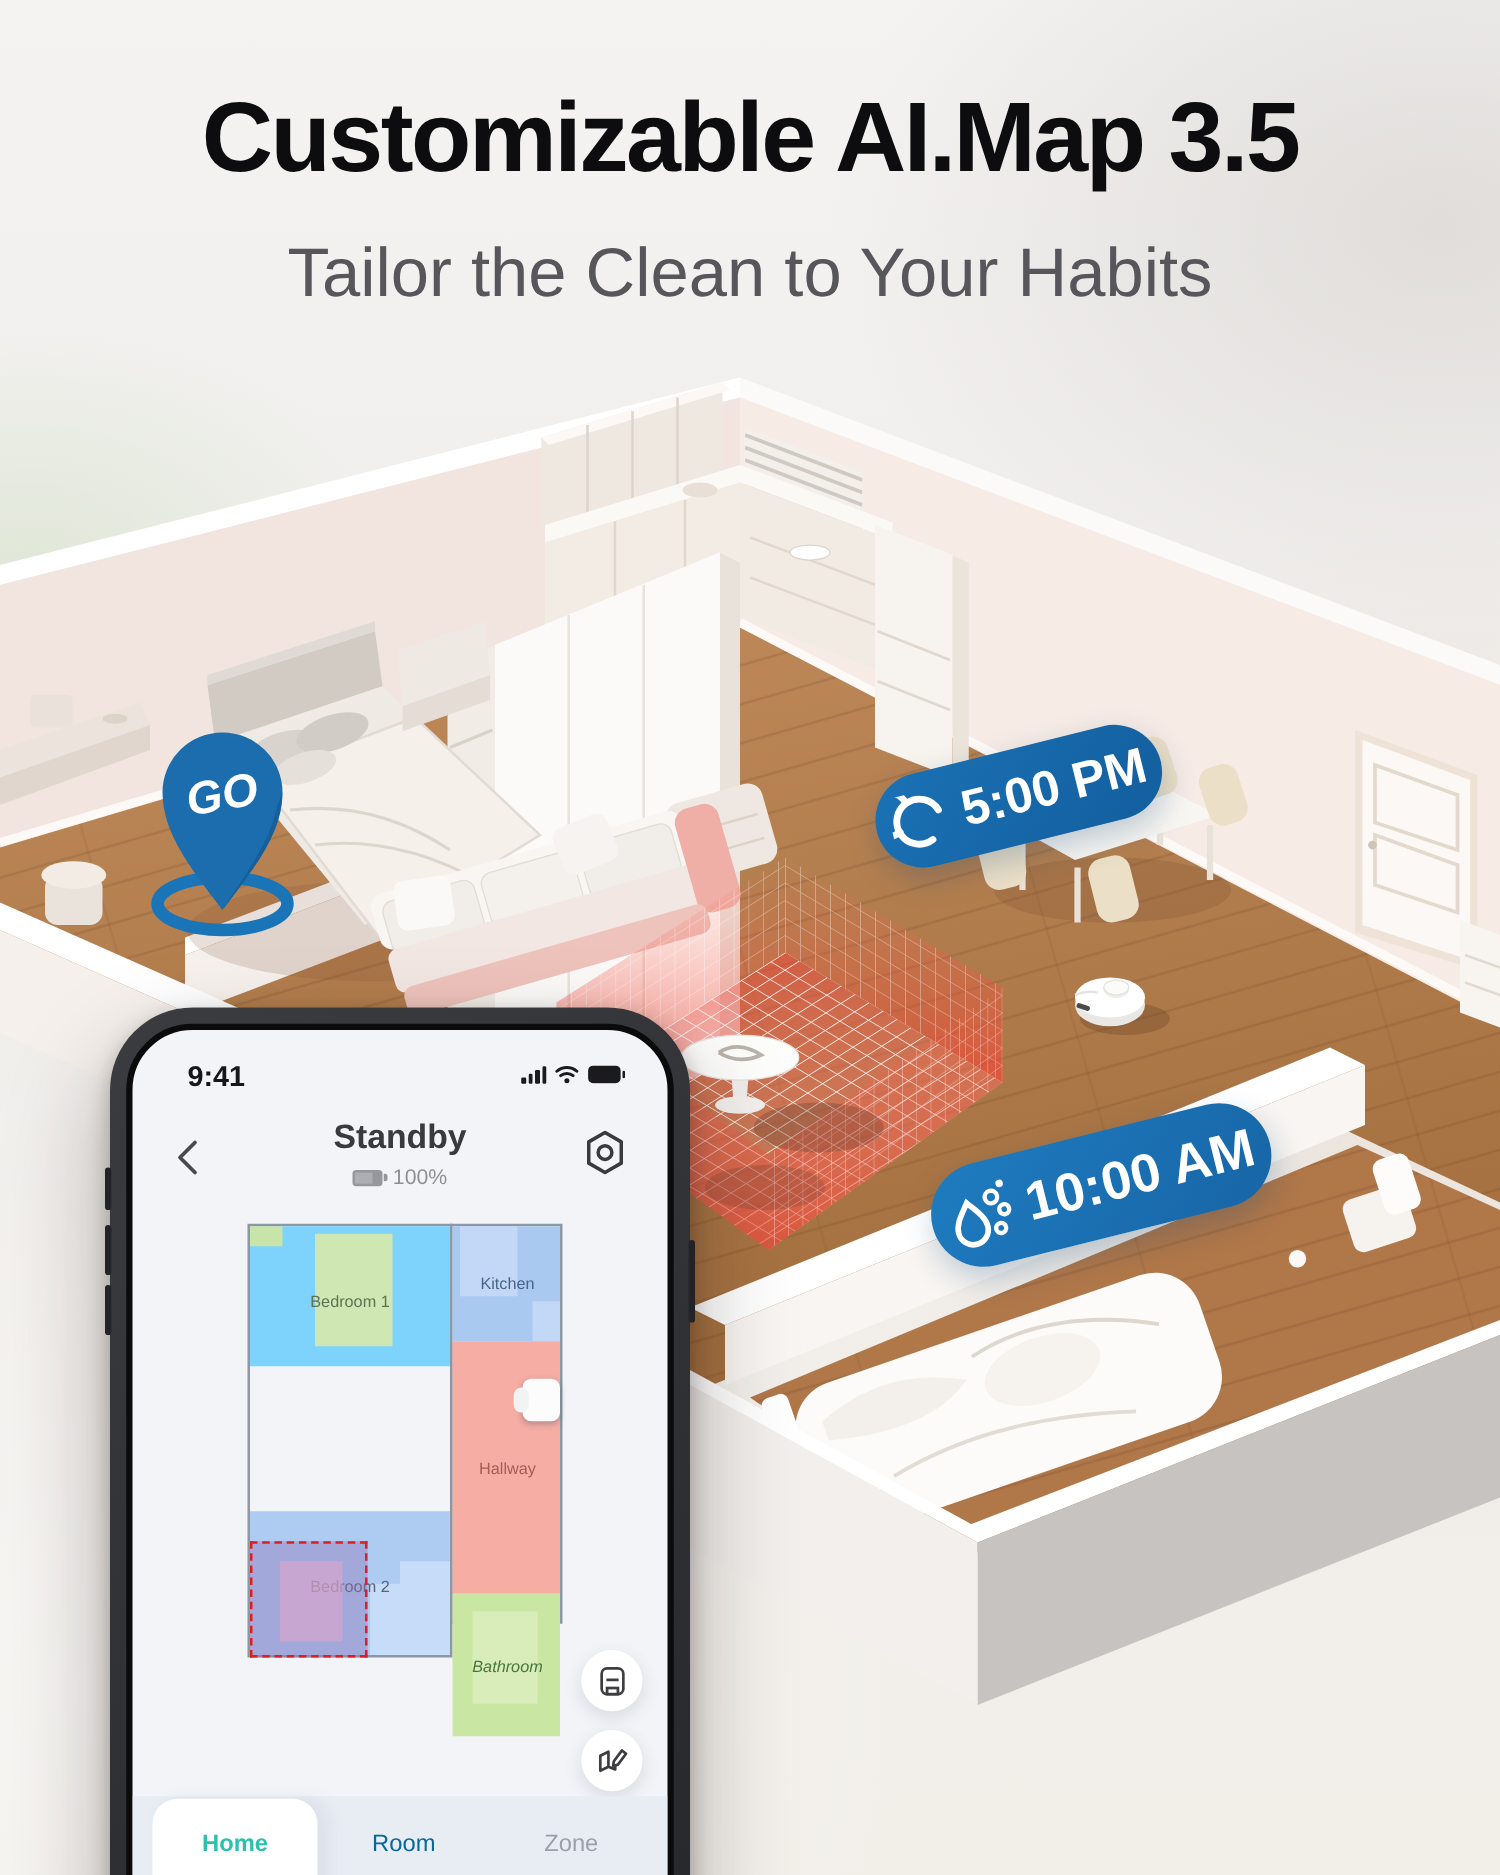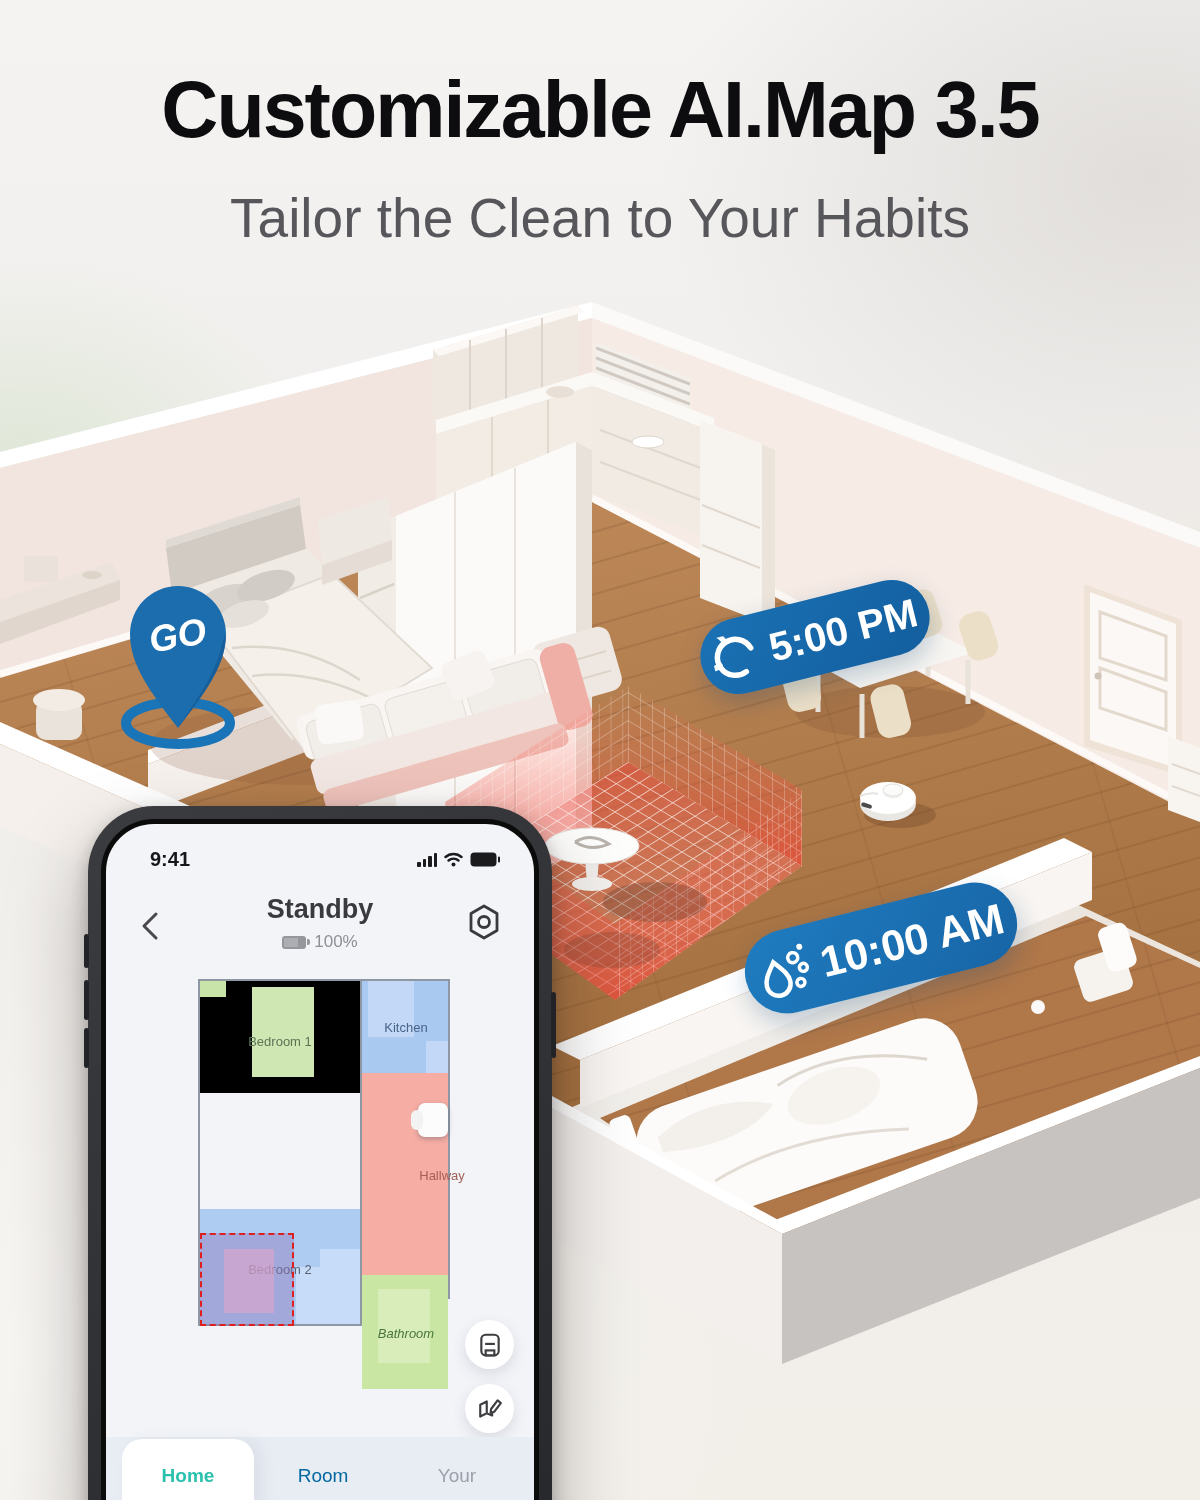--- a/index.html
+++ b/index.html
@@ -49,21 +49,21 @@
   }
   .side-btn{position:absolute;background:#222326;border-radius:3px;}
   .sb-l1{left:-4px;top:128px;width:5px;height:34px;}
   .sb-l2{left:-4px;top:174px;width:5px;height:40px;}
   .sb-l3{left:-4px;top:222px;width:5px;height:40px;}
   .sb-r1{right:-4px;top:186px;width:5px;height:66px;}
   .screen{
     position:absolute;left:13px;top:13px;right:13px;bottom:13px;
     background:#f2f4f8;border-radius:53px;border:5px solid #0b0b0c;overflow:hidden;
   }
-  .sb-time{position:absolute;left:44px;top:24px;font-size:20px;font-weight:700;color:#17171a;}
+  .sb-time{position:absolute;left:44px;top:24px;font-size:23px;font-weight:700;color:#17171a;}
   .sb-icons{position:absolute;right:34px;top:28px;display:flex;align-items:flex-end;gap:7px;}
   .sig{display:flex;align-items:flex-end;gap:2px;}
   .sig i{display:block;width:3.5px;background:#1b1b1e;border-radius:1px;}
   .app-header{position:absolute;left:0;top:62px;width:100%;height:90px;}
   .back-btn{position:absolute;left:30px;top:22px;width:30px;height:36px;}
   .hdr-title{position:absolute;left:0;top:8px;width:100%;text-align:center;font-size:27px;font-weight:700;color:#3a3a3e;}
   .hdr-batt{position:absolute;left:0;top:46px;width:100%;display:flex;justify-content:center;align-items:center;gap:8px;color:#8e9096;font-size:17px;}
   .batt-sm{width:24px;height:13px;background:#96979c;border-radius:3px;position:relative;}
   .batt-sm:after{content:"";position:absolute;right:-4px;top:3.5px;width:3px;height:6px;background:#96979c;border-radius:0 2px 2px 0;}
   .batt-sm i{position:absolute;left:2px;top:2px;bottom:2px;width:14px;background:#f2f4f8;opacity:.25;right:auto;display:block;}
@@ -377,42 +377,42 @@
         <span>100%</span>
       </div>
       <svg class="settings-btn" viewBox="0 0 40 40">
         <polygon points="20,4 33,11.5 33,28.5 20,36 7,28.5 7,11.5" fill="none" stroke="#3a3a3e" stroke-width="2.8" stroke-linejoin="round"></polygon>
         <circle cx="20" cy="20" r="5.5" fill="none" stroke="#3a3a3e" stroke-width="2.8"></circle>
       </svg>
     </div>
 
     <div class="map">
       <div class="box box-left">
-        <div class="room" style="left:0;top:0;width:160px;height:112px;background:#000000;">
+        <div class="room" style="left:0;top:0;width:160px;height:112px;background:#7dd3fc;">
           <div class="patch" style="left:52px;top:6px;width:62px;height:90px;background:#cfe7b2;"></div>
           <div class="patch" style="left:0;top:0;width:26px;height:16px;background:#c8e4a8;"></div>
           <div class="room-label" style="left:80px;top:60px;color:#5c7454;">Bedroom 1</div>
         </div>
         <div class="room" style="left:0;top:228px;width:160px;height:115px;background:#aecbf2;">
           <div class="patch" style="left:96px;top:58px;width:64px;height:57px;background:#c7dcf8;"></div>
           <div class="patch" style="left:120px;top:40px;width:40px;height:20px;background:#c7dcf8;"></div>
           <div class="room-label" style="left:80px;top:60px;color:#5a6375;">Bedroom 2</div>
           <div class="sel" style="left:0;top:24px;width:90px;height:89px;">
             <div class="sel-bed" style="left:22px;top:14px;width:50px;height:64px;"></div>
           </div>
         </div>
       </div>
       <div class="box box-right">
         <div class="room" style="left:0;top:0;width:86px;height:92px;background:#a9c9f0;">
           <div class="patch" style="left:6px;top:0;width:46px;height:56px;background:#c2d8f6;"></div>
           <div class="patch" style="left:64px;top:60px;width:22px;height:32px;background:#c2d8f6;"></div>
           <div class="room-label" style="left:44px;top:46px;color:#49648a;">Kitchen</div>
         </div>
         <div class="room" style="left:0;top:92px;width:86px;height:202px;background:#f5ada4;">
-          <div class="room-label" style="left:44px;top:102px;color:#a35f55;margin-left:36px;">Hallway</div>
+          <div class="room-label" style="left:44px;top:102px;color:#a35f55;">Hallway</div>
           <div class="dock" style="left:56px;top:30px;"></div>
         </div>
         <div class="room" style="left:0;top:294px;width:86px;height:114px;background:#c9e6a3;">
           <div class="patch" style="left:16px;top:14px;width:52px;height:74px;background:#d9edbb;"></div>
           <div class="room-label" style="left:44px;top:58px;color:#47763a;font-style:italic;">Bathroom</div>
         </div>
       </div>
     </div>
 
     <div class="fab fab-map">
@@ -426,17 +426,17 @@
       <svg width="26" height="26" viewBox="0 0 24 24">
         <path d="M3,8 L9,5 L9,16 L3,19 Z M9,16 L14,18 L14,13" fill="none" stroke="#3e3e42" stroke-width="2" stroke-linejoin="round"></path>
         <path d="M13,12 L19,4 L22,6.5 L16,14.5 L12.5,15.5 Z" fill="#fff" stroke="#3e3e42" stroke-width="2" stroke-linejoin="round"></path>
       </svg>
     </div>
 
     <div class="tabbar">
       <div class="tab-active-card"></div>
       <div class="tab tab-home">Home</div>
       <div class="tab tab-room">Room</div>
-      <div class="tab tab-zone">Your</div>
+      <div class="tab tab-zone">Zone</div>
     </div>
 
   </div>
 </div>
 
 </body></html>

